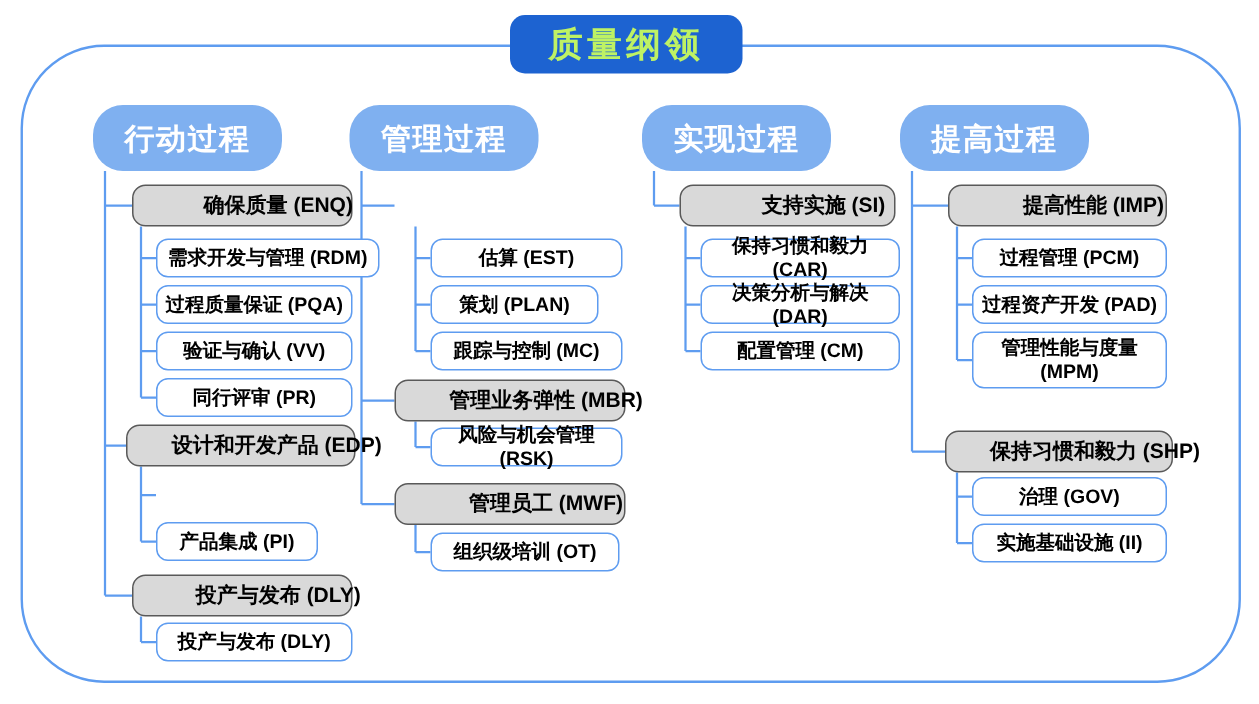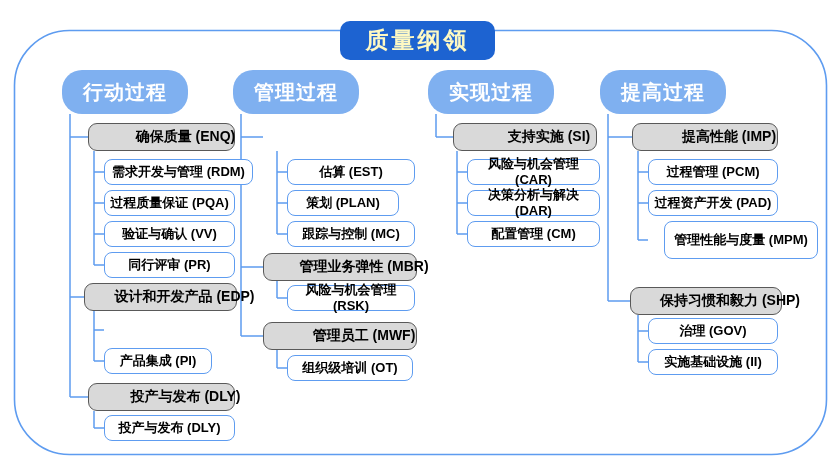--- a/index.html
+++ b/index.html
@@ -10,23 +10,23 @@
     --item-border:#5e9cf0;
     --connector:#5e9cf0;
     --outer-border:#5e9cf0;
   }
   *{box-sizing:border-box;margin:0;padding:0}
   body{background:#fff;font-family:"Liberation Sans","DejaVu Sans",sans-serif}
   .canvas{position:relative;width:839px;height:469px;background:#fff;overflow:hidden}
   .connectors{position:absolute;left:0;top:0;width:839px;height:469px;color:var(--connector)}
   .title{
     position:absolute;left:340px;top:10px;width:155px;height:39px;
-    background:var(--title-bg);color:#fef9c3;border-radius:10px;
+    background:var(--title-bg);color:#bef264;border-radius:10px;
     display:flex;align-items:center;justify-content:center;
-    font-size:23px;font-weight:bold;letter-spacing:3px;z-index:3;margin-top:11px;
+    font-size:23px;font-weight:bold;letter-spacing:3px;z-index:3;
   }
   .hdr{
     position:absolute;width:126px;height:44px;top:70px;
     background:var(--header-bg);color:#fff;border-radius:20px;
     display:flex;align-items:center;justify-content:center;
     font-size:20px;font-weight:bold;letter-spacing:1px;z-index:2;
   }
   .gbox{
     position:absolute;height:28px;
     background:var(--group-bg);border:1.5px solid var(--group-border);border-radius:9px;
@@ -83,25 +83,25 @@
 
   <div class="wbox" style="left:287px;top:159px;width:128px">估算 (EST)</div>
   <div class="wbox" style="left:287px;top:190px;width:112px">策划 (PLAN)</div>
   <div class="wbox" style="left:287px;top:221px;width:128px">跟踪与控制 (MC)</div>
   <div class="gbox" style="left:263px;top:253px;width:154px">管理业务弹性 (MBR)</div>
   <div class="wbox" style="left:287px;top:285px;width:128px">风险与机会管理 (RSK)</div>
   <div class="gbox" style="left:263px;top:322px;width:154px">管理员工 (MWF)</div>
   <div class="wbox" style="left:287px;top:355px;width:126px">组织级培训 (OT)</div>
 
   <div class="gbox" style="left:453px;top:123px;width:144px">支持实施 (SI)</div>
-  <div class="wbox" style="left:467px;top:159px;width:133px">风险与机会管理 (CAR)</div>
+  <div class="wbox" style="left:467px;top:159px;width:133px">保持习惯和毅力 (CAR)</div>
   <div class="wbox" style="left:467px;top:190px;width:133px">决策分析与解决 (DAR)</div>
   <div class="wbox" style="left:467px;top:221px;width:133px">配置管理 (CM)</div>
 
   <div class="gbox" style="left:632px;top:123px;width:146px">提高性能 (IMP)</div>
   <div class="wbox" style="left:648px;top:159px;width:130px">过程管理 (PCM)</div>
   <div class="wbox" style="left:648px;top:190px;width:130px">过程资产开发 (PAD)</div>
-  <div class="wbox tall" style="left:664px;top:221px;width:154px">管理性能与度量 (MPM)</div>
+  <div class="wbox tall" style="left:648px;top:221px;width:130px">管理性能与度量 (MPM)</div>
   <div class="gbox" style="left:630px;top:287px;width:152px">保持习惯和毅力 (SHP)</div>
   <div class="wbox" style="left:648px;top:318px;width:130px">治理 (GOV)</div>
   <div class="wbox" style="left:648px;top:349px;width:130px">实施基础设施 (II)</div>
 
 </div>
 
 </body></html>

